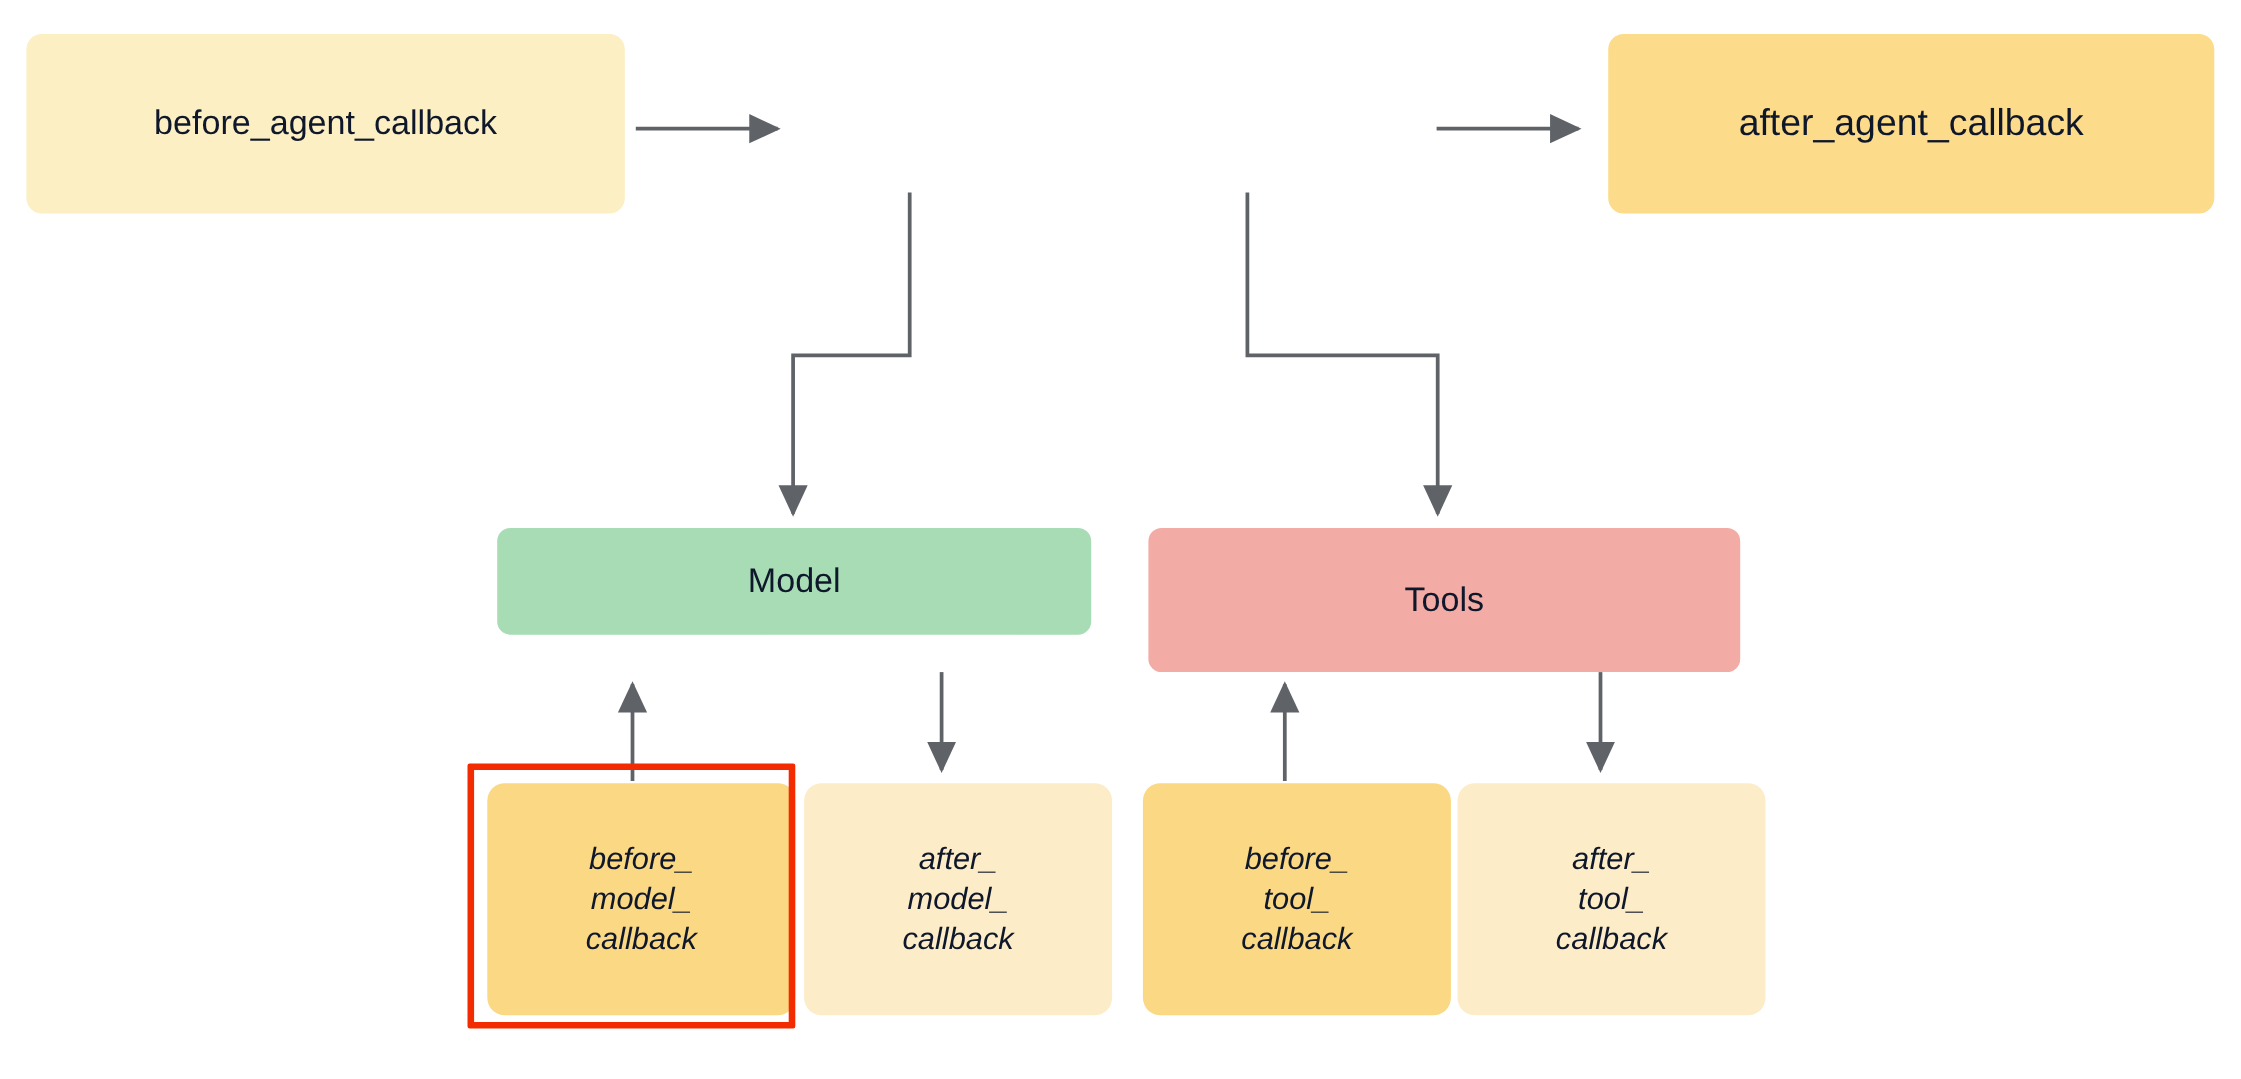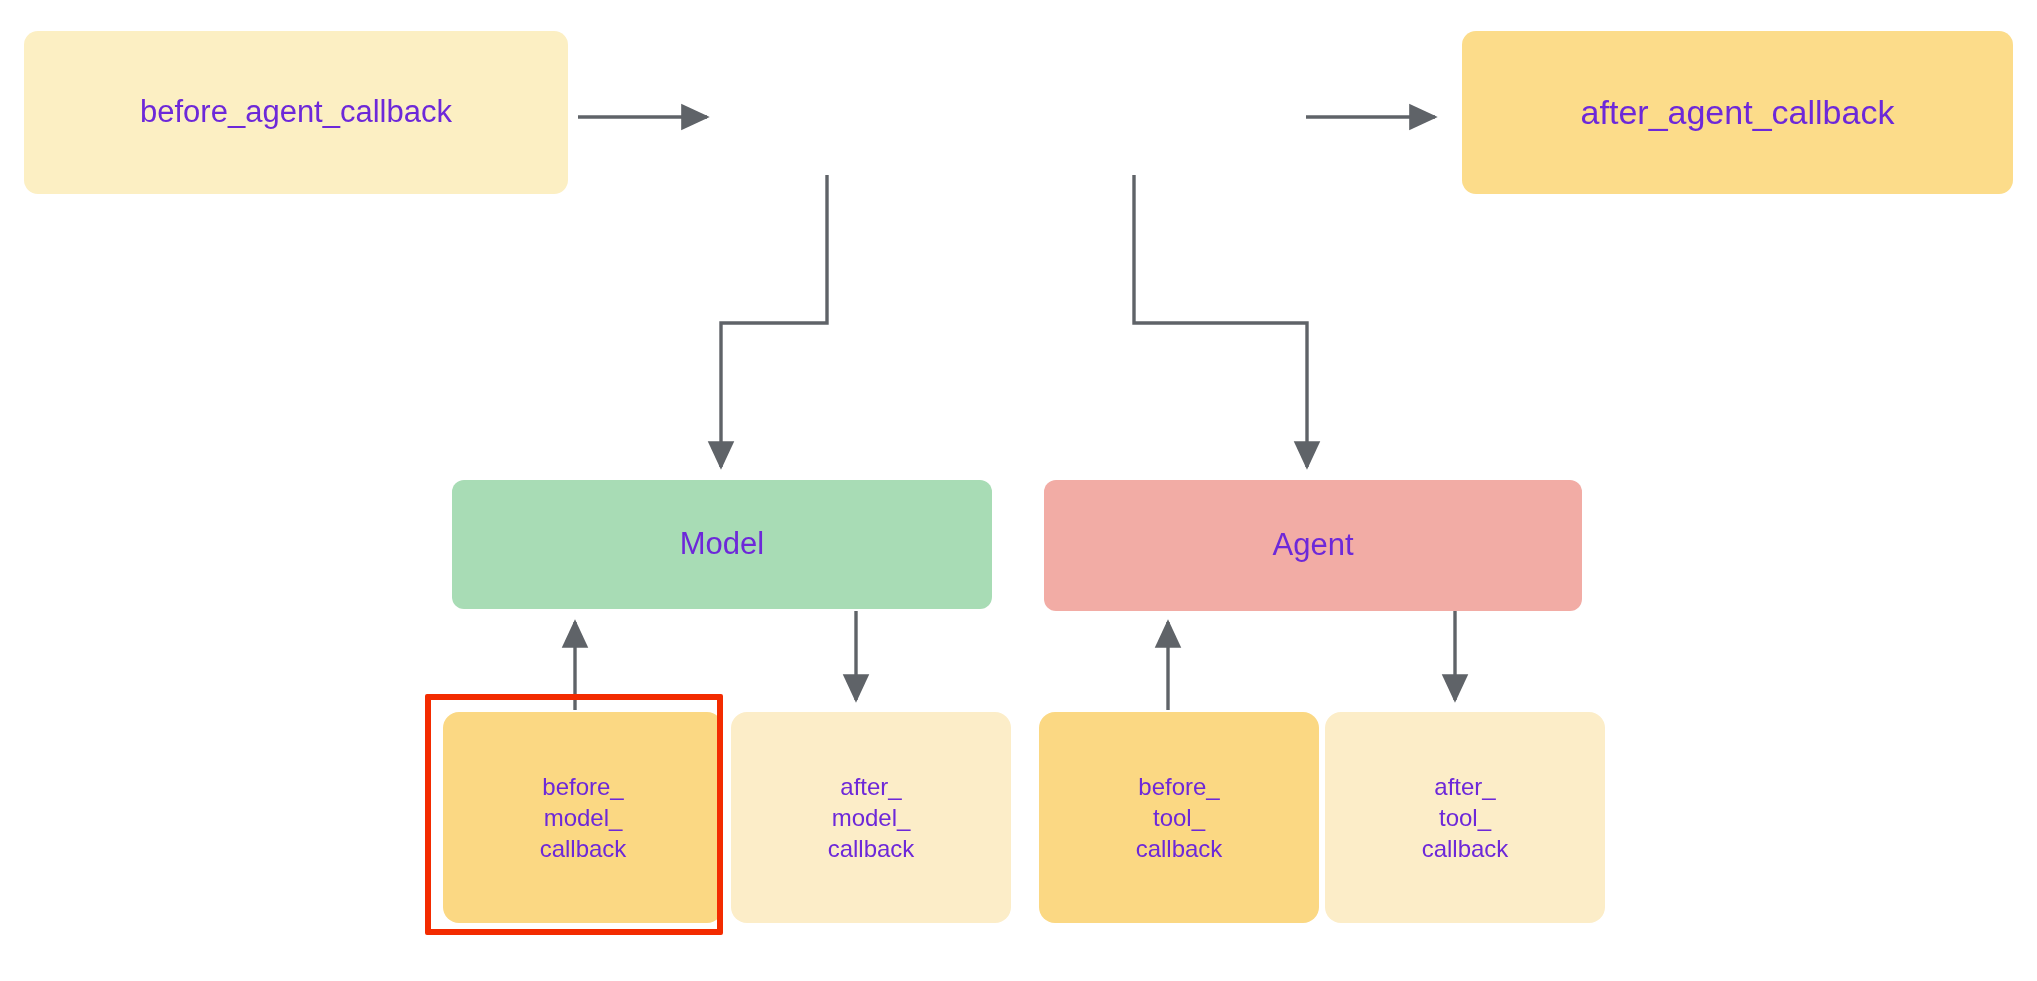--- a/index.html
+++ b/index.html
@@ -21,21 +21,21 @@
   }
 
   
   .node {
     position: absolute;
     box-sizing: border-box;
     display: flex;
     align-items: center;
     justify-content: center;
     text-align: center;
-    color: #6d28d9;
+    color: #0f172a;
     line-height: 1.30;
     border-radius: 14px;
     white-space: pre-line;
     user-select: none;
   }
 
   
   .node-before-agent {
     left: 24px;  top: 31px;
     width: 544px; height: 163px;
@@ -68,39 +68,40 @@
     display: block;
     width: 48px;
     height: 48px;
     flex: 0 0 auto;
   }
   .agent-label { display: block; }
 
   
   .node-model {
     left: 452px; top: 480px;
-    width: 540px; height: 129px;
+    width: 540px; height: 97px;
     background: #a8dcb5;
     border-radius: 12px;
     font-size: 31px;
   }
   .node-tools {
     left: 1044px; top: 480px;
     width: 538px; height: 131px;
     background: #f2aca5;
     border-radius: 12px;
     font-size: 31px;
   }
 
   
   .node-small {
     width: 280px;
     height: 211px;
-    font-size: 24px;
+    font-size: 28px;
     border-radius: 16px;
+    font-style: italic;
   }
   .node-before-model { left: 443px;  top: 712px; background: #fbd883; }
   .node-after-model  { left: 731px;  top: 712px; background: #fcedc8; }
   .node-before-tool  { left: 1039px; top: 712px; background: #fbd883; }
   .node-after-tool   { left: 1325px; top: 712px; background: #fcedc8; }
 
   
   .highlight-frame {
     position: absolute;
     left: 425px;
@@ -168,21 +169,21 @@
     </g>
   </svg>
 
   <div class="node node-before-agent">before_agent_callback</div>
 
 
   <div class="node node-after-agent">after_agent_callback</div>
 
   <div class="node node-model">Model</div>
 
-  <div class="node node-tools">Agent</div>
+  <div class="node node-tools">Tools</div>
 
   <div class="node node-small node-before-model">before_
 model_
 callback</div>
 
   <div class="node node-small node-after-model">after_
 model_
 callback</div>
 
   <div class="node node-small node-before-tool">before_

